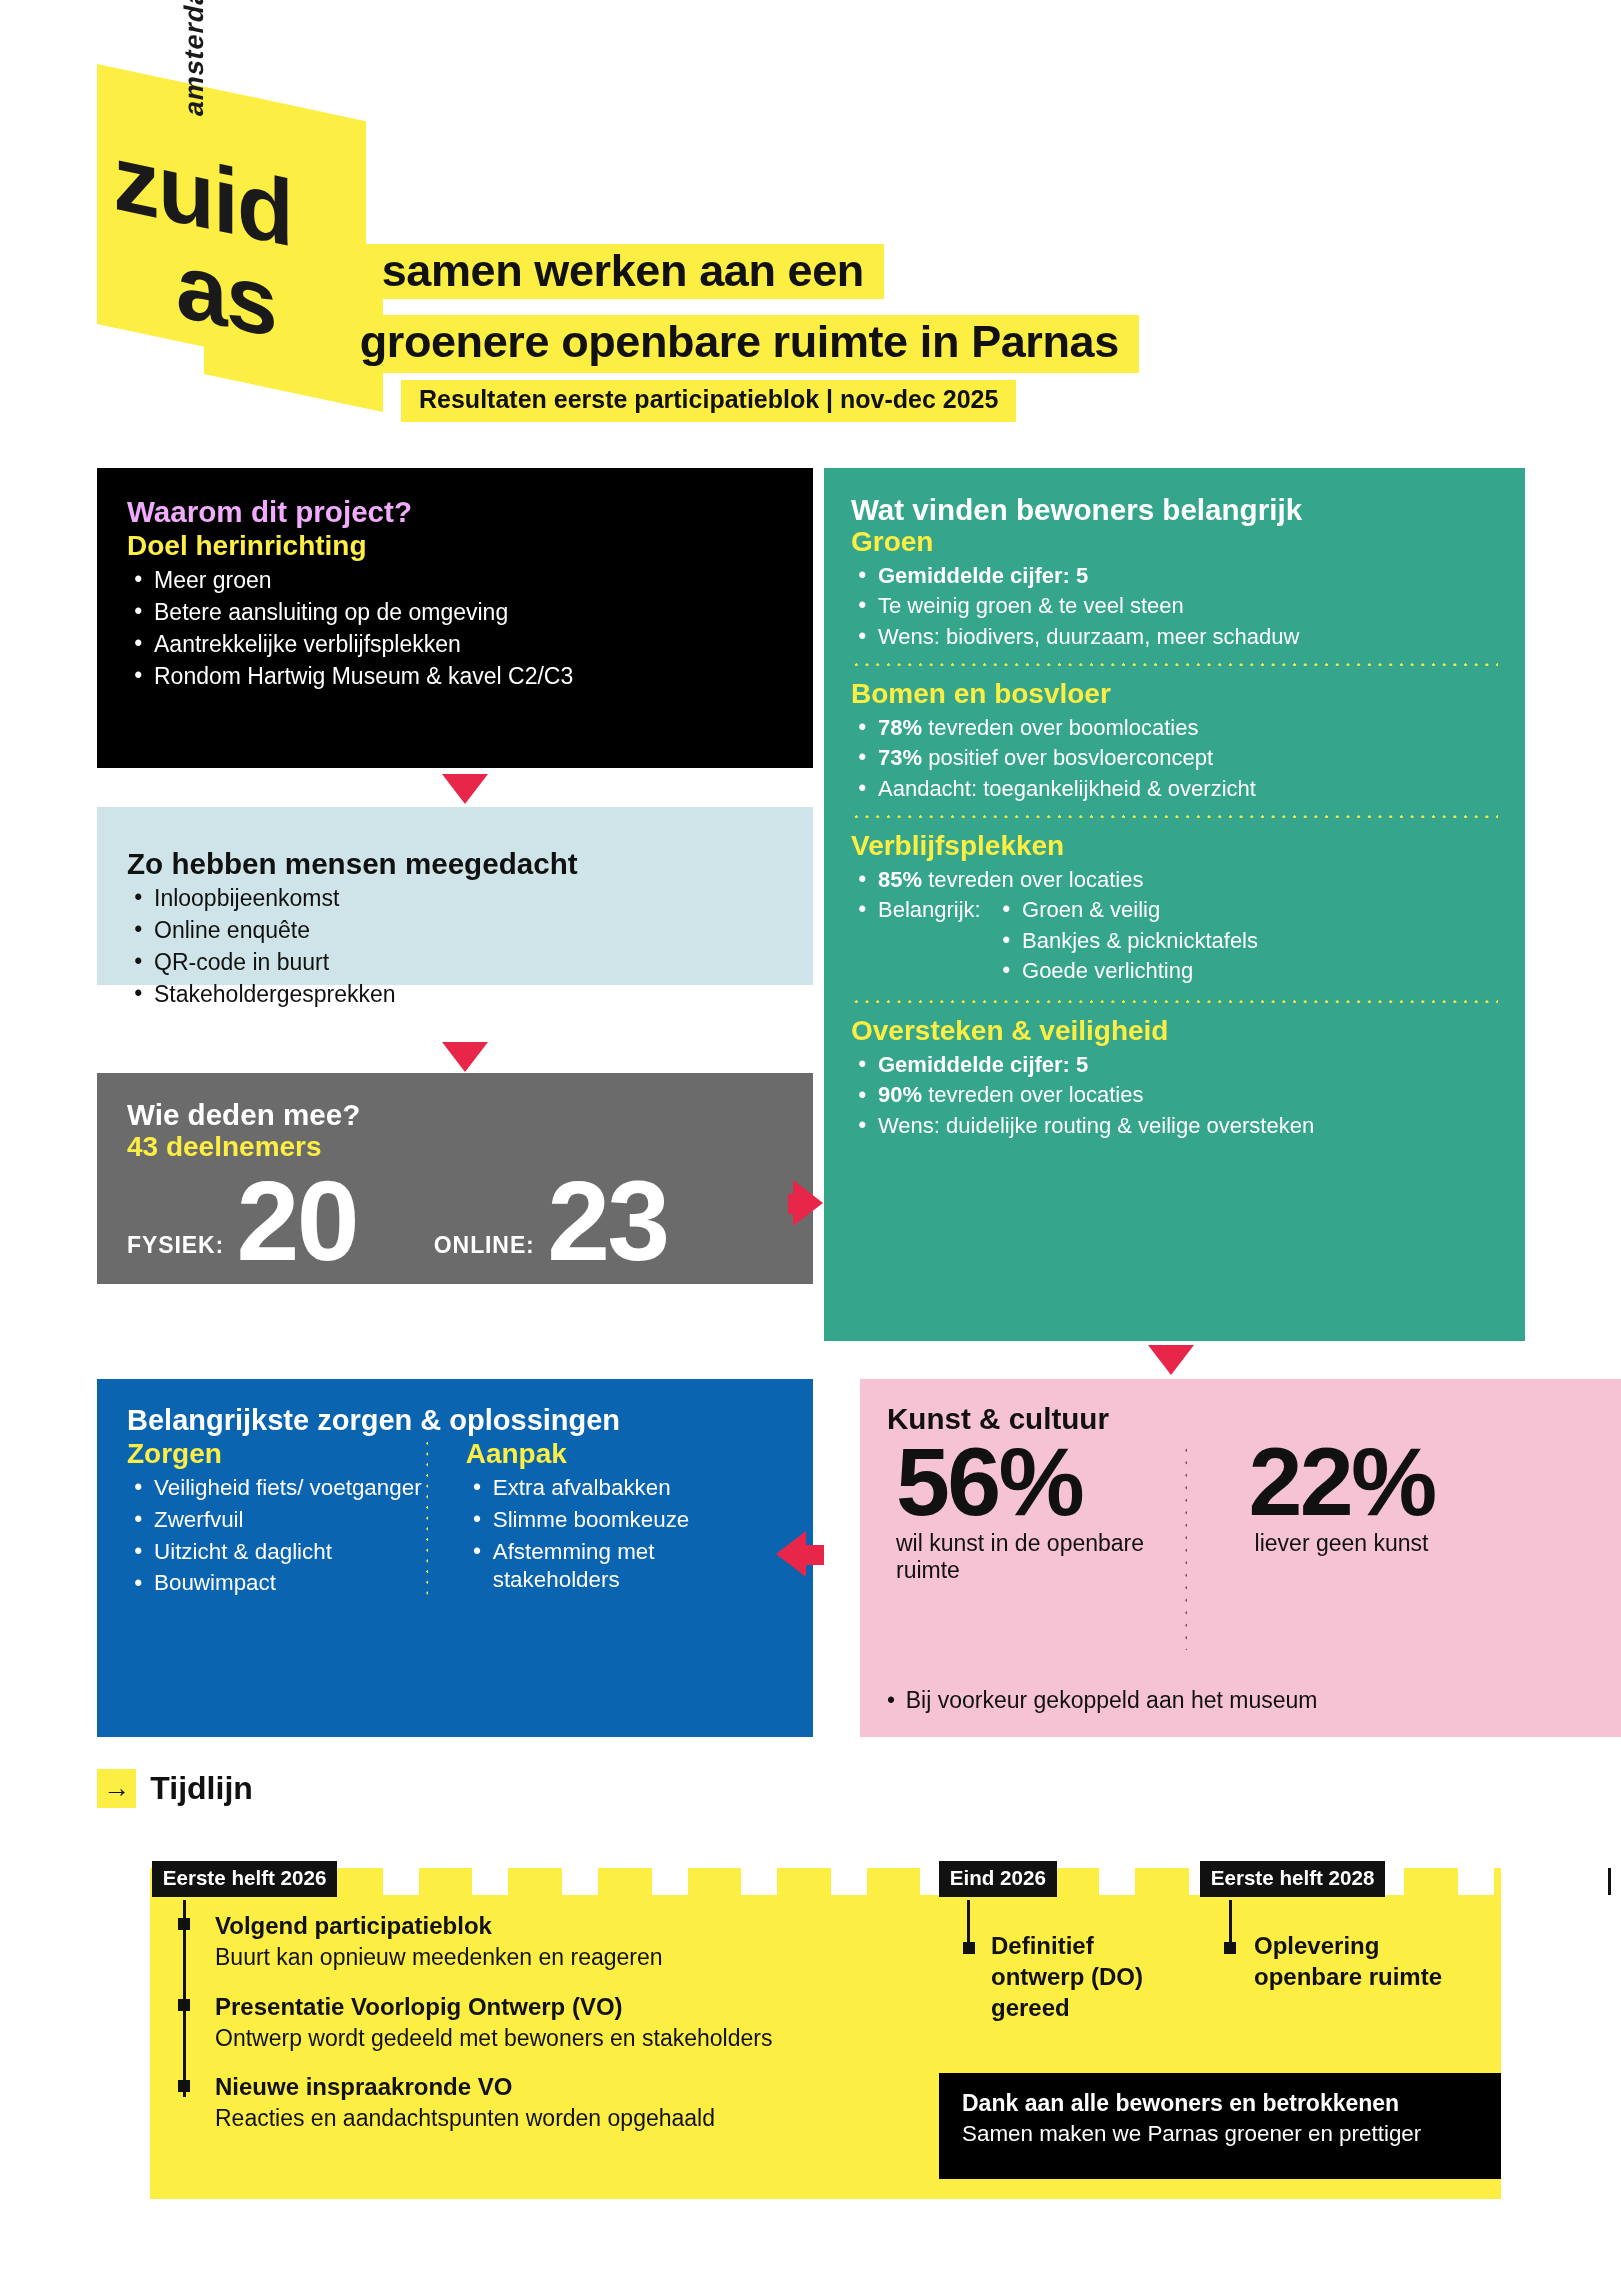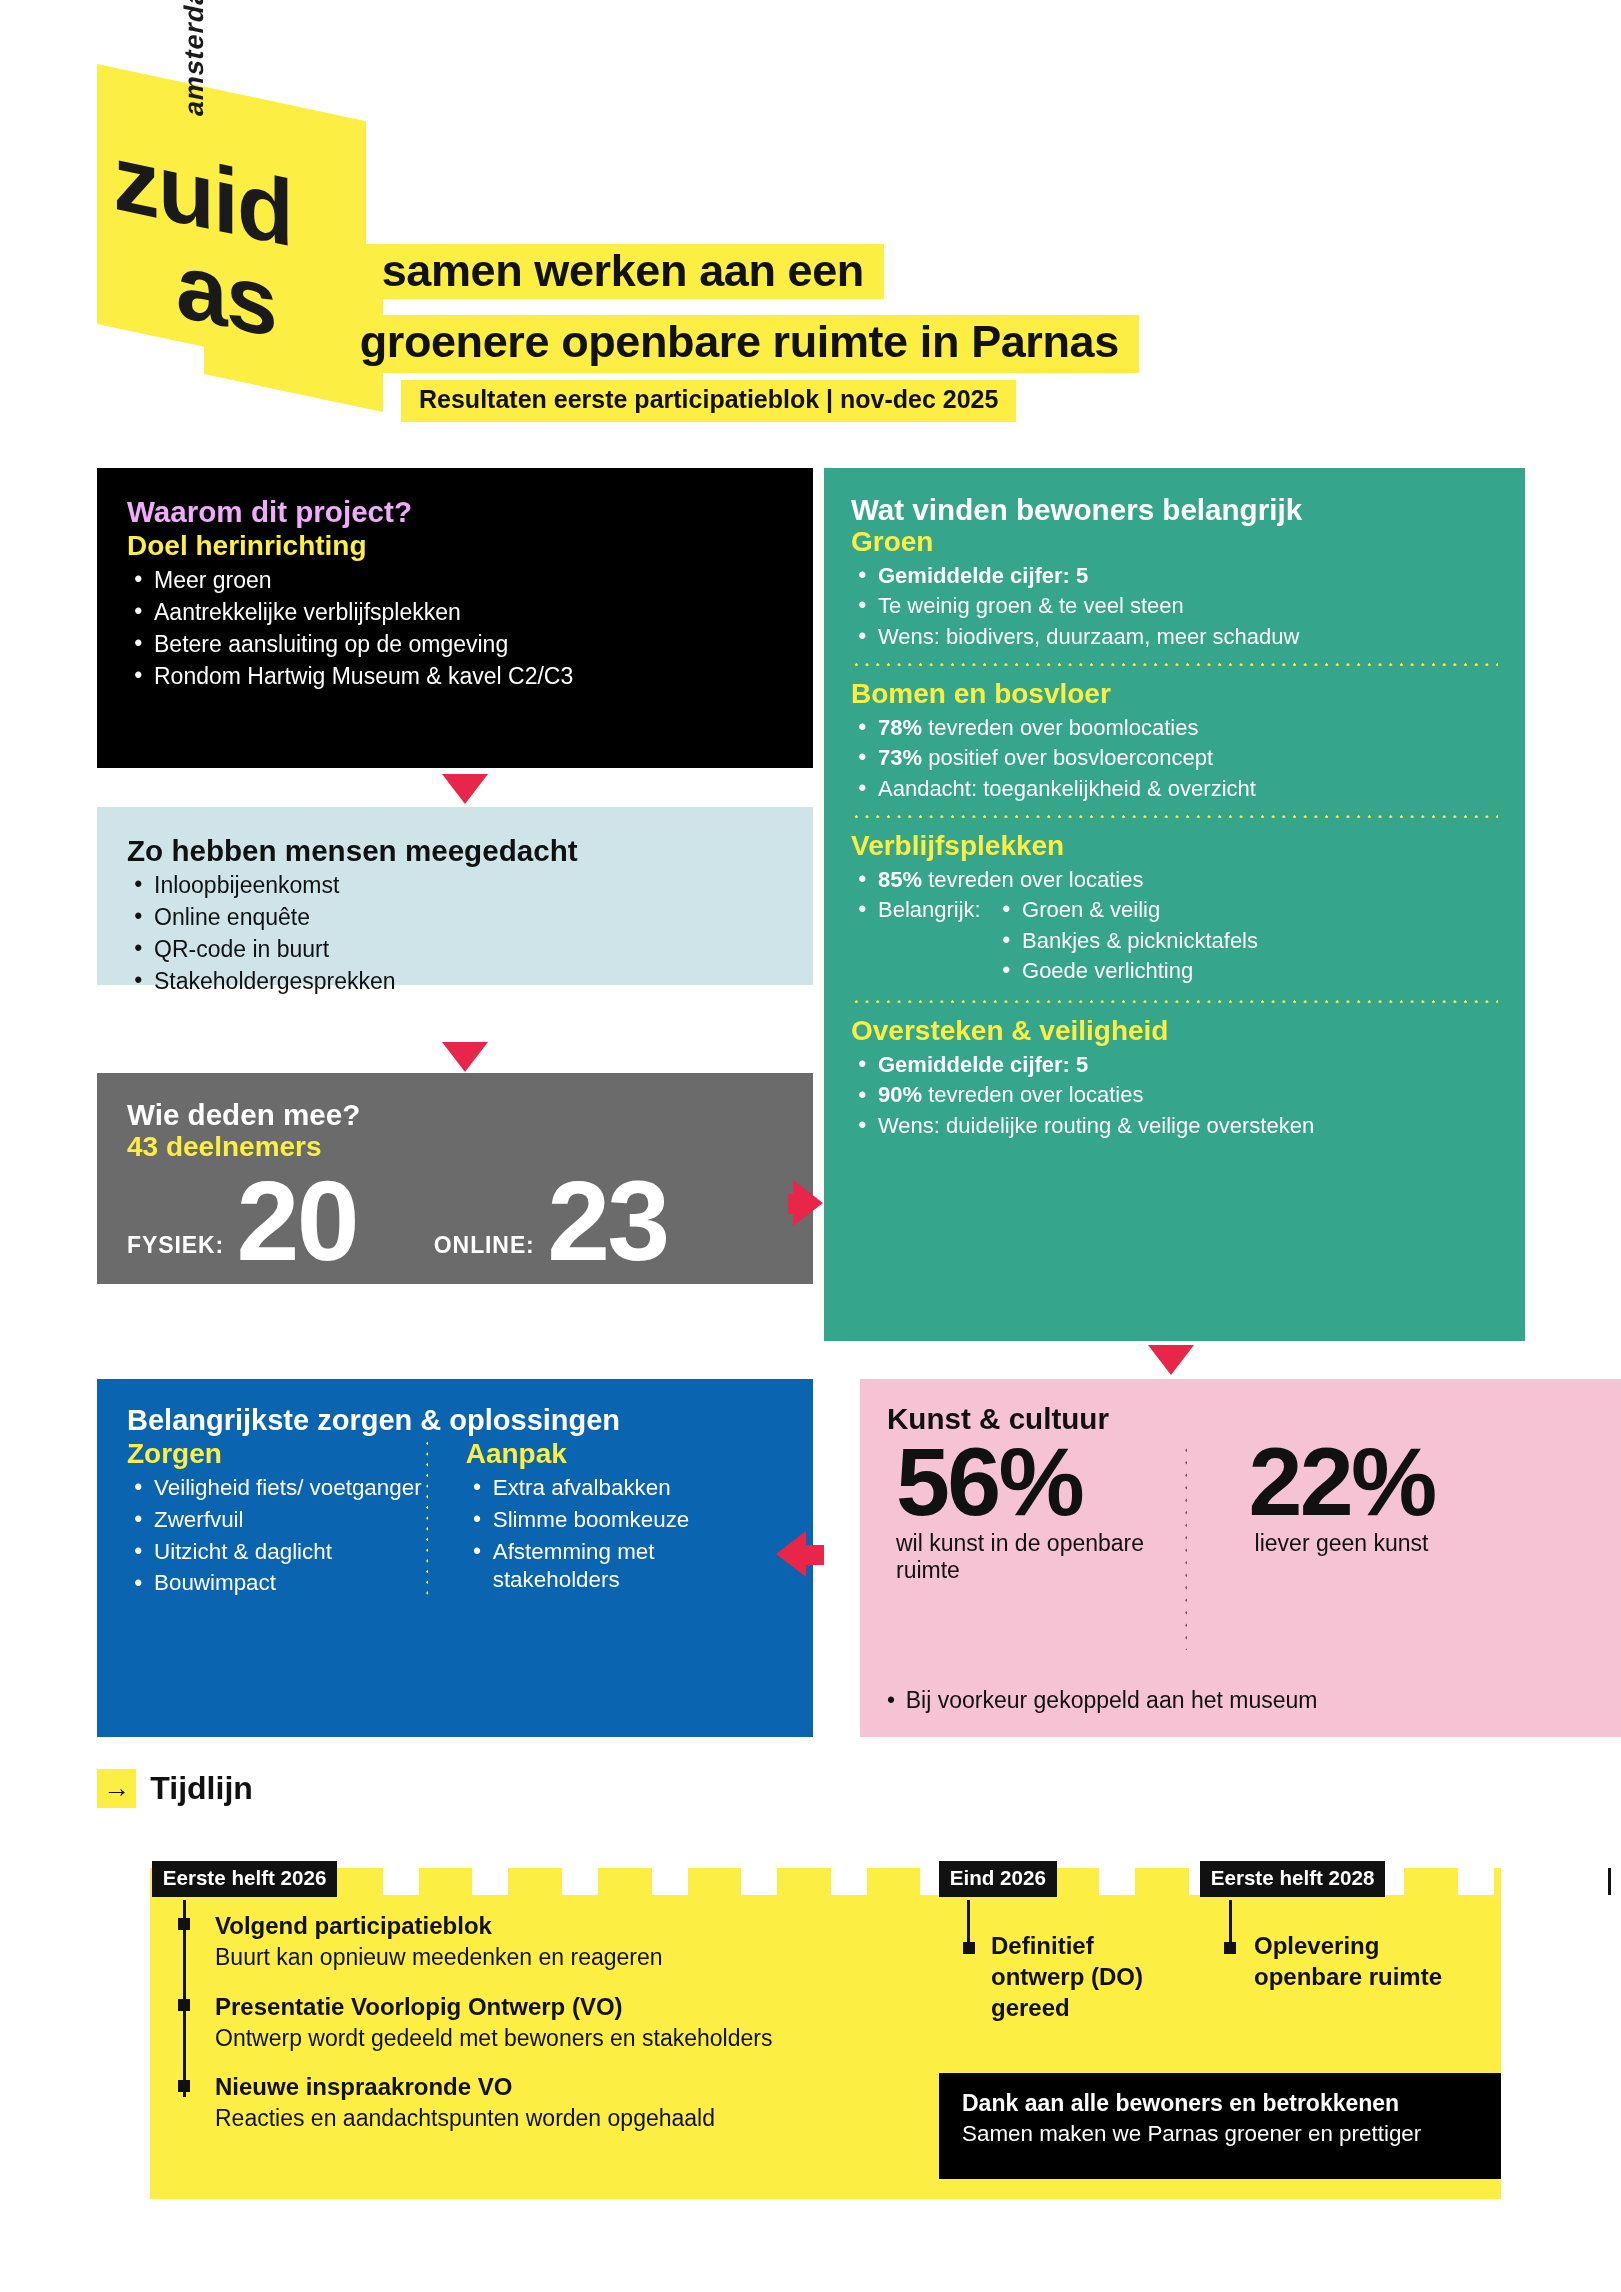--- a/index.html
+++ b/index.html
@@ -84,21 +84,21 @@
     content:"•";position:absolute;left:7.2px;top:-0.9px;font-size:23px;
   }
   ul.blist li b{font-weight:700;}
 
   
   #box-why{left:97px;top:468px;width:716px;height:300px;background:#000;color:#fff;padding:27px 30px;}
   #box-why h2{color:#f0abfc;}
   #box-why h3{color:#FCEE43;margin-top:1.8px;}
 
   
-  #box-how{left:97px;top:807px;width:716px;height:178px;background:#cfe4e8;color:#111;padding:27px 30px;}
+  #box-how{left:97px;top:807px;width:716px;height:178px;background:#cfe4e8;color:#111;padding:40px 30px;}
   #box-how h2{color:#111;}
 
   
   #box-who{left:97px;top:1073px;width:716px;height:211px;background:#6b6b6b;color:#fff;padding:25px 30px;}
   #box-who h2{color:#fff;}
   #box-who h3{color:#FCEE43;margin-top:0px;}
   .bignum-row{position:absolute;left:30px;right:18px;bottom:16px;display:flex;align-items:center;}
   .bignum-grp{display:flex;align-items:flex-end;}
   .bignum-lbl{font-size:23px;font-weight:600;letter-spacing:0.9px;padding-bottom:9px;color:#fff;}
   .bignum{font-size:113px;font-weight:800;line-height:0.82;color:#fff;margin-left:12.5px;letter-spacing:-2.7px;}
@@ -214,22 +214,22 @@
     <div class="subtitle-band">
       <span>Resultaten eerste participatieblok | nov-dec 2025</span>
     </div>
   </div>
 
   <div class="card" id="box-why">
     <h2>Waarom dit project?</h2>
     <h3>Doel herinrichting</h3>
     <ul class="blist">
       <li>Meer groen</li>
+      <li>Betere aansluiting op de omgeving</li>
       <li>Aantrekkelijke verblijfsplekken</li>
-      <li>Betere aansluiting op de omgeving</li>
       <li>Rondom Hartwig Museum &amp; kavel C2/C3</li>
     </ul>
   </div>
 
   <div class="arrow arrow-down" style="left:442px;top:774px;"></div>
 
   <div class="card" id="box-how">
     <h2>Zo hebben mensen meegedacht</h2>
     <ul class="blist">
       <li>Inloopbijeenkomst</li>

